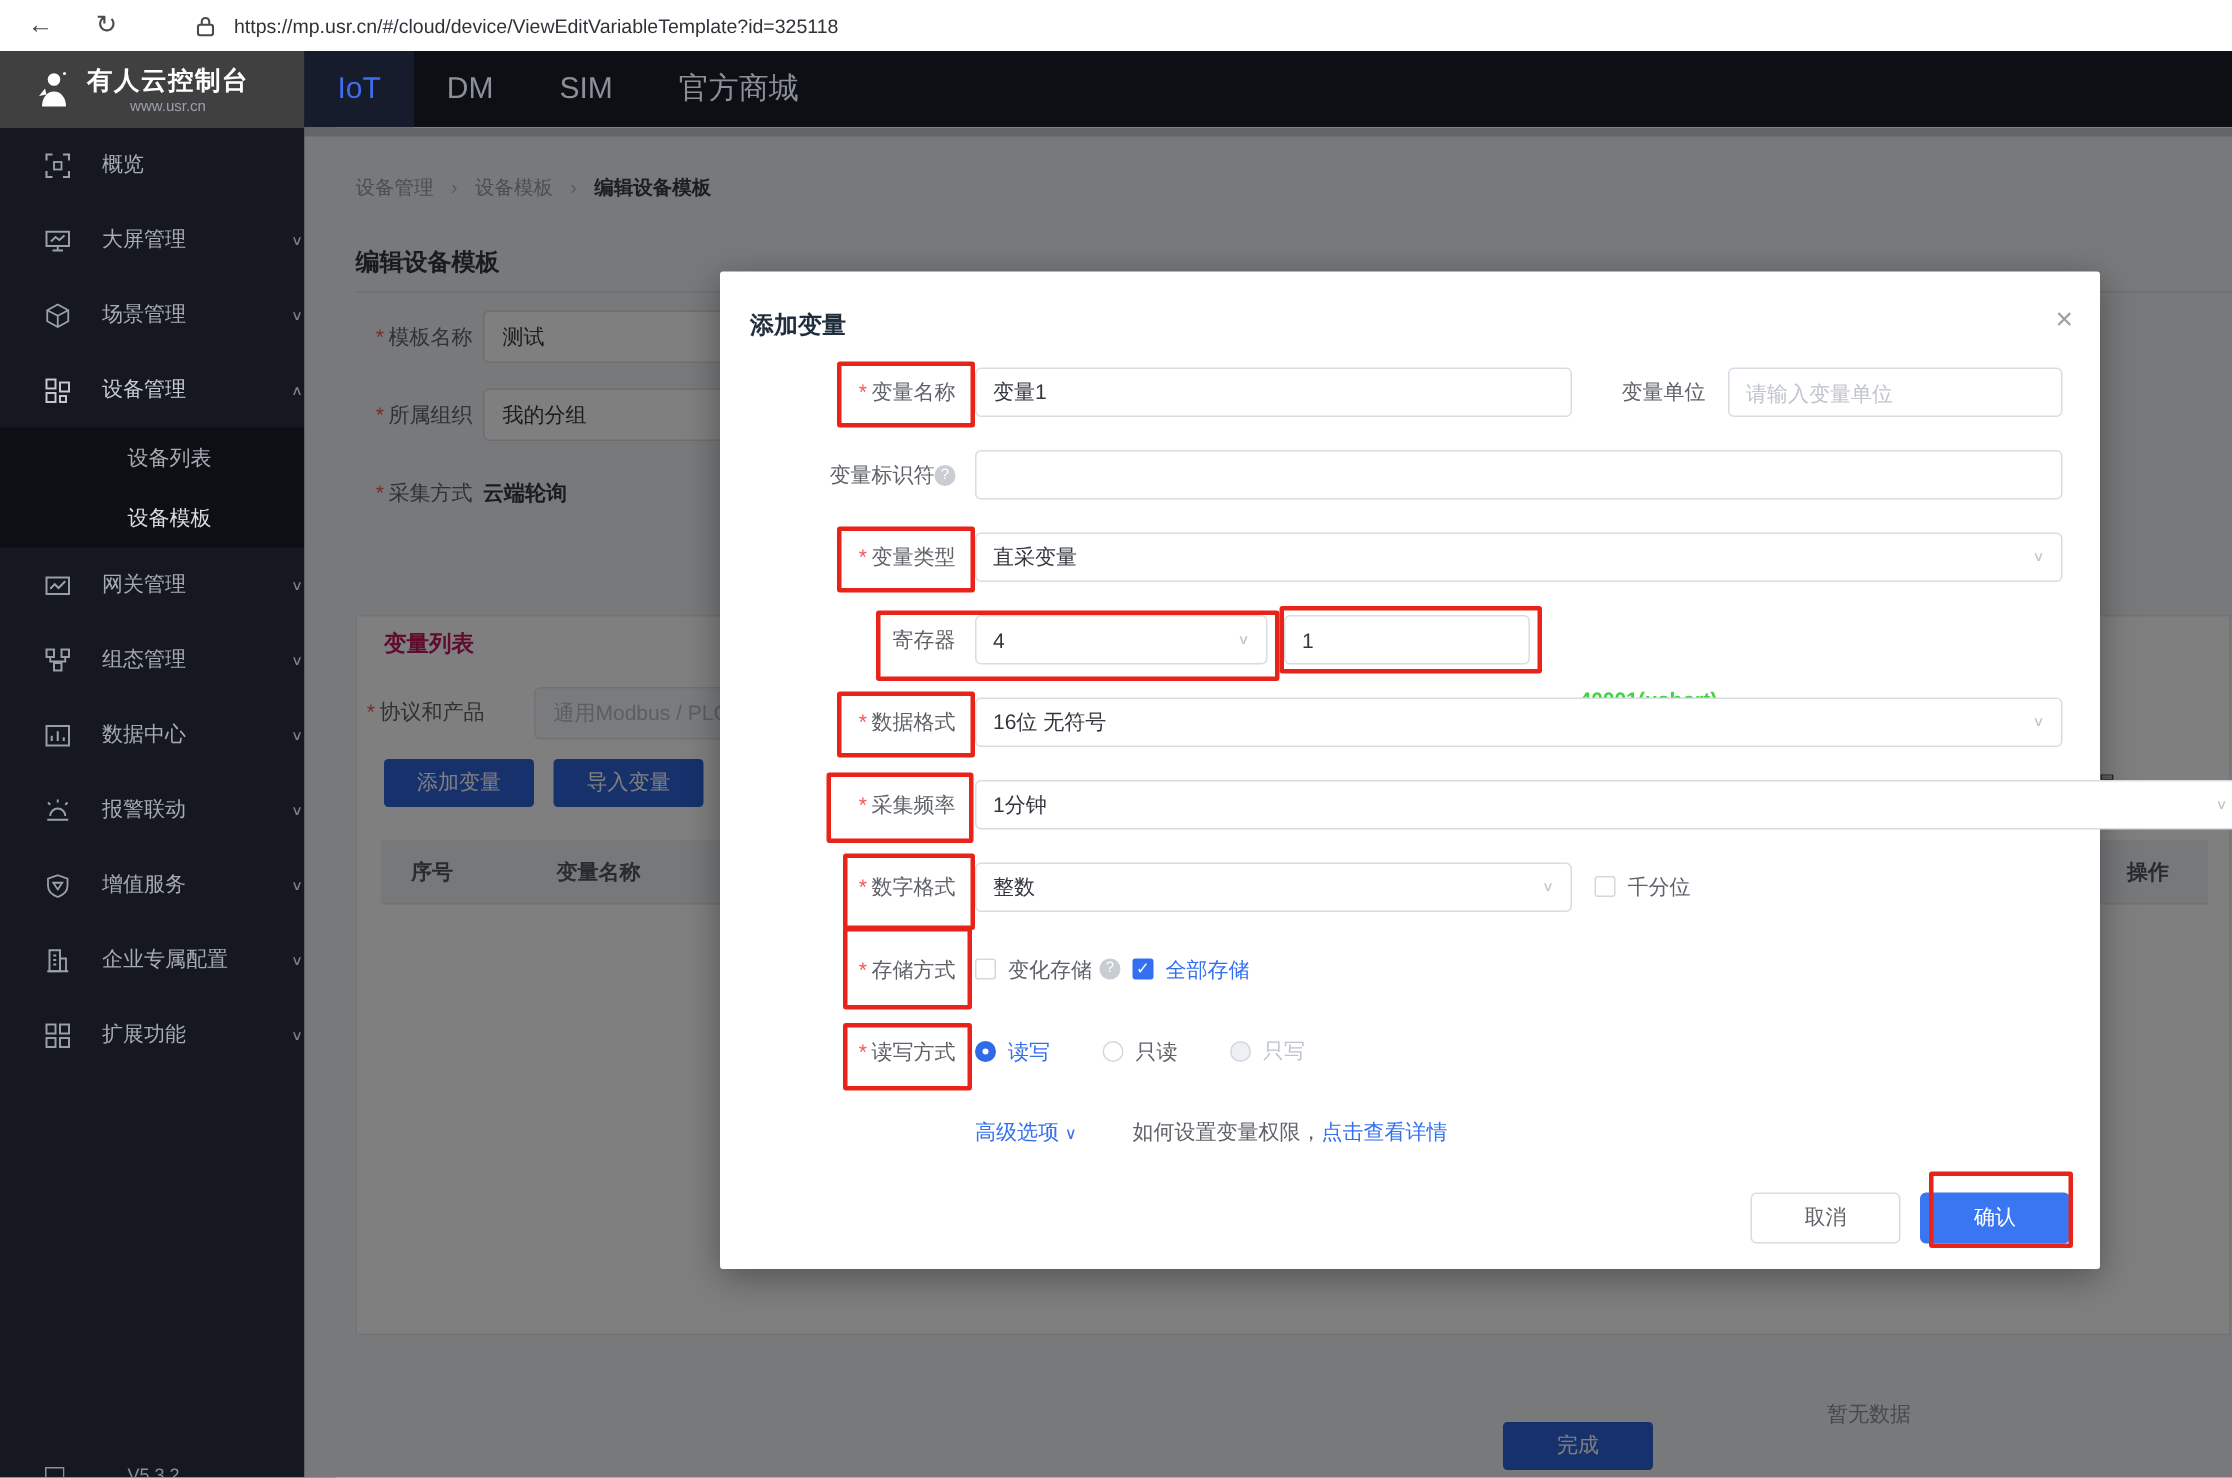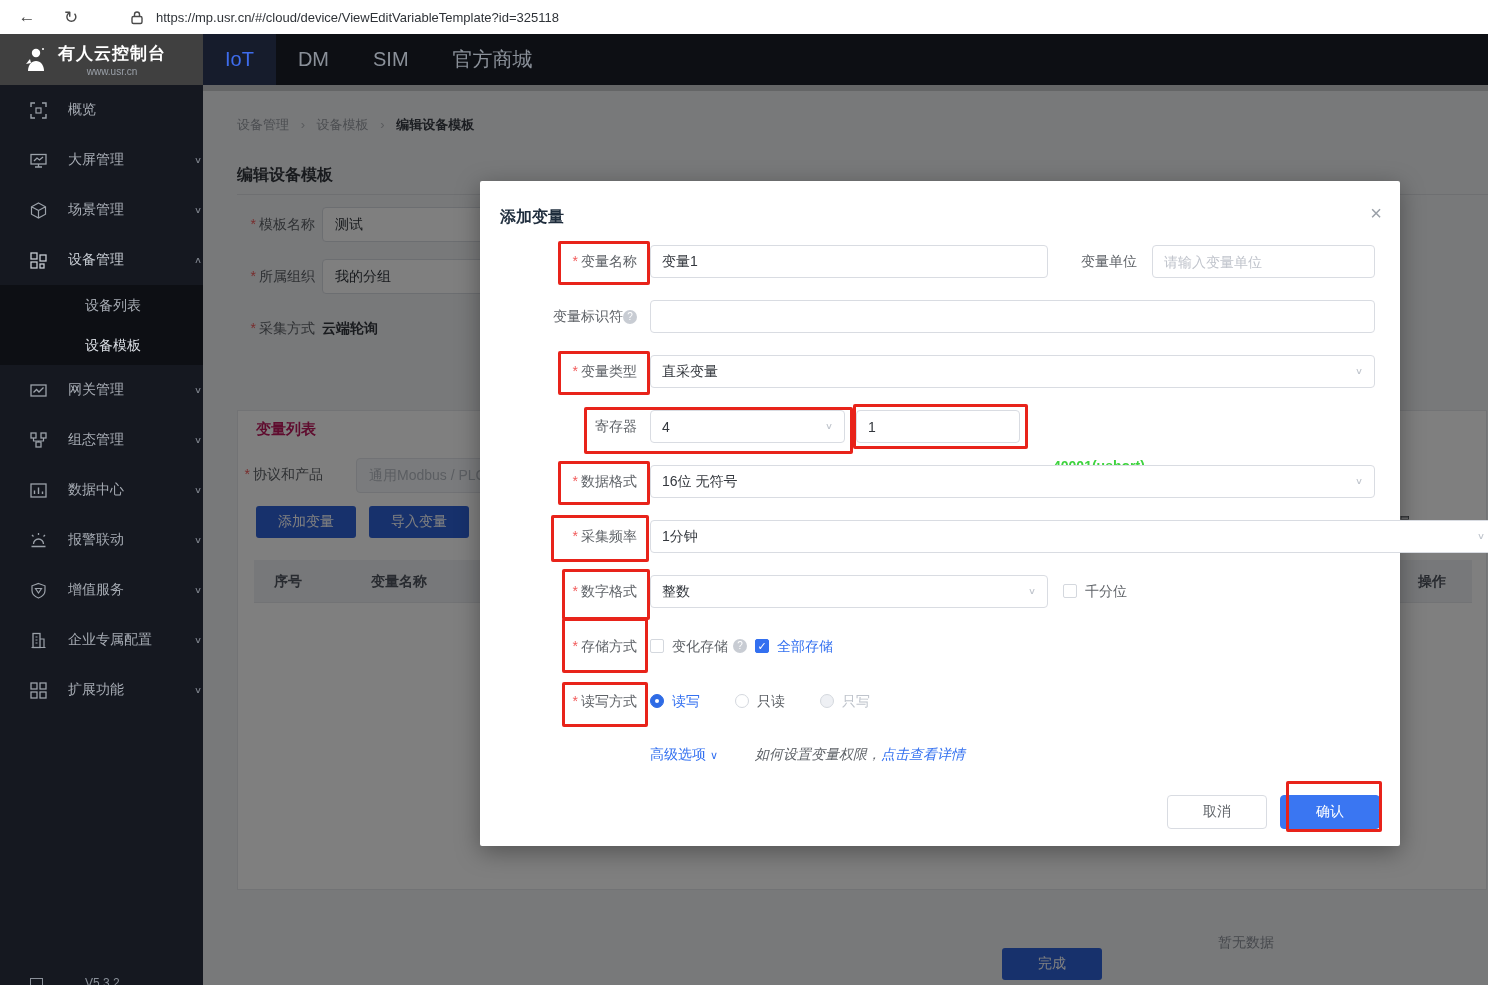--- a/index.html
+++ b/index.html
@@ -345,21 +345,21 @@
       </span>
     <span class="cblabel blue" style="left:192px;">读写</span>
     <span class="radio" style="left:255px;"></span>
     <span class="cblabel" style="left:277px;">只读</span>
     <span class="radio disabled" style="left:340px;"></span>
     <span class="cblabel grey-dis" style="left:362px;">只写</span>
   </div>
 
   <div class="mrow" style="top:557px;">
     <span class="cblabel blue link" style="left:170px;"><span>高级选项</span> <span style="font-size:11px;">∨</span></span>
-    <span class="cblabel" style="left:275px;font-style:italic;"><span>如何设置变量权限，</span><span class="blue link">点击查看详情</span></span>
+    <span class="cblabel" style="left:275px;"><span>如何设置变量权限，</span><span class="blue link">点击查看详情</span></span>
   </div>
 
   <div class="m-btn m-cancel">取消</div>
   <div class="m-btn m-confirm">确认</div>
 
   <div class="redbox" style="left:78px;top:60px;width:86px;height:38px;"></div>
   <div class="redbox" style="left:78px;top:170px;width:86px;height:38px;"></div>
   <div class="redbox" style="left:104px;top:226px;width:263px;height:41px;"></div>
   <div class="redbox" style="left:373px;top:223px;width:169px;height:39px;"></div>
   <div class="redbox" style="left:78px;top:280px;width:86px;height:38px;"></div>

